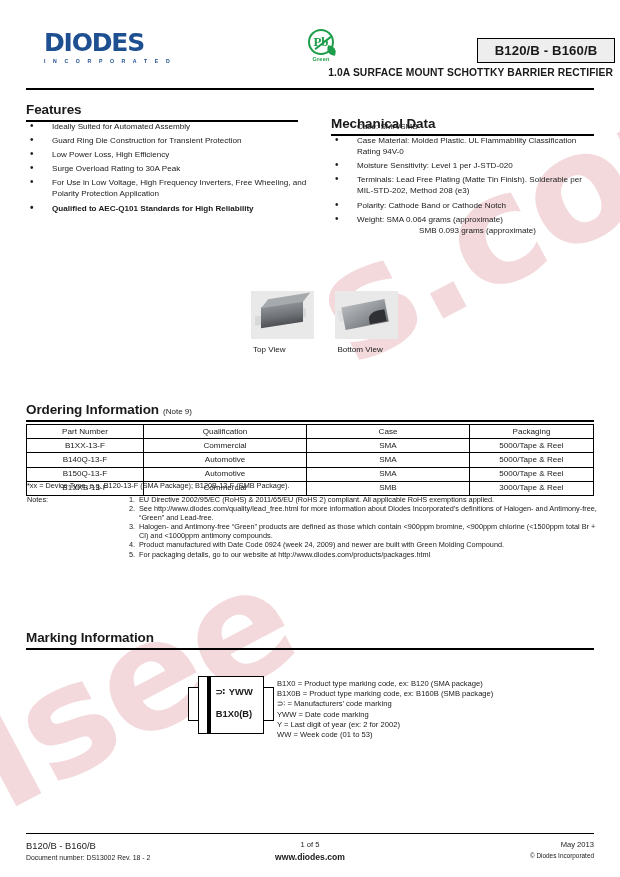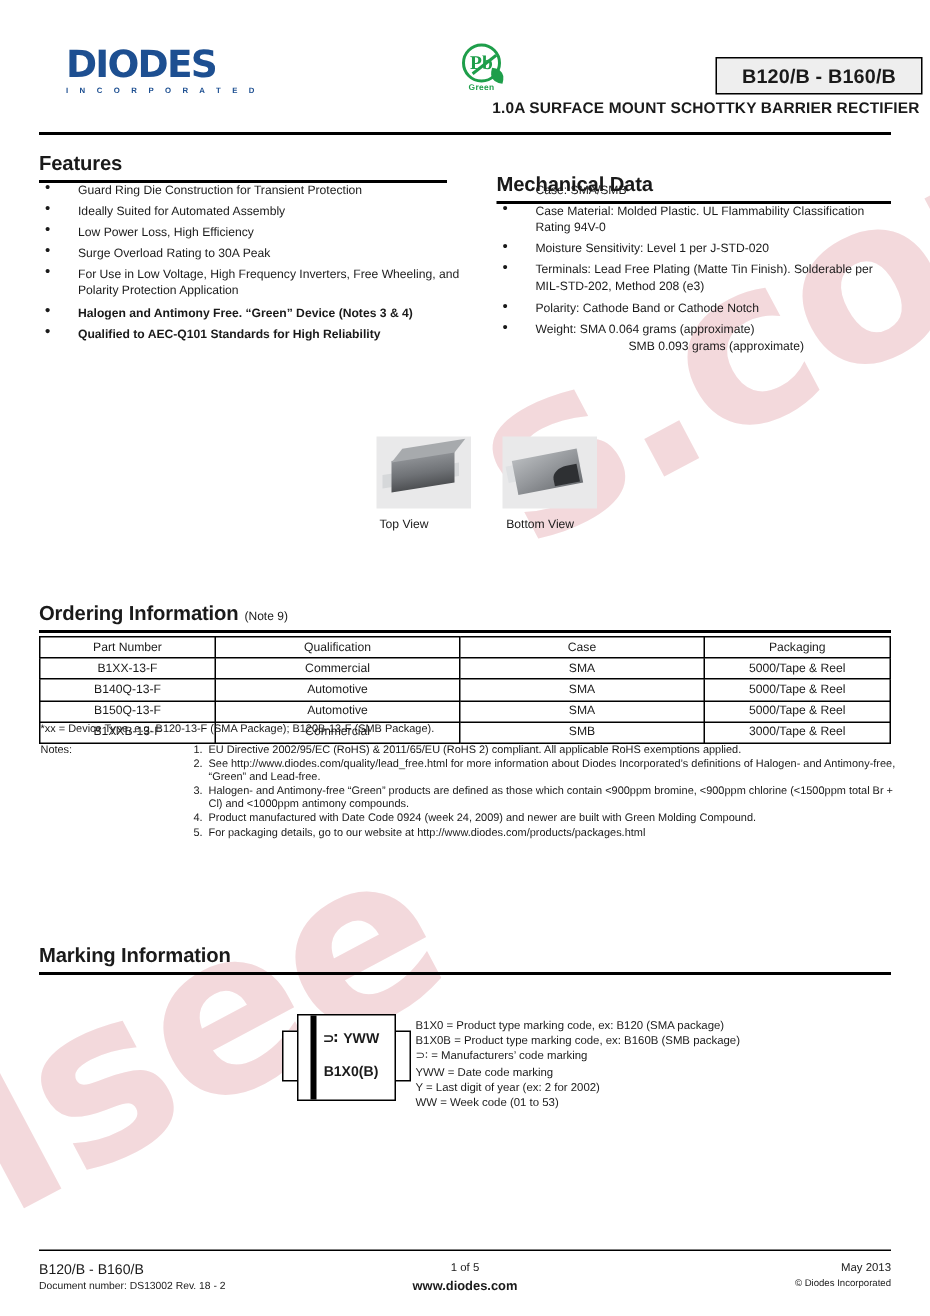--- a/index.html
+++ b/index.html
@@ -463,26 +463,25 @@
       </div>
 
       <div class="subtitle">1.0A SURFACE MOUNT SCHOTTKY BARRIER RECTIFIER</div>
       <div class="rule-top"></div>
     </div>
 
     <div class="sec-head" style="left:26px; top:100px; width:272px;">
       <h2>Features</h2>
     </div>
     <ul class="blist" id="features-list" style="position:absolute; left:26px; top:121px; width:285px;">
+        <li>Ideally Suited for Automated Assembly</li>
         <li>Guard Ring Die Construction for Transient Protection</li>
-        <li>Ideally Suited for Automated Assembly</li>
         <li>Low Power Loss, High Efficiency</li>
         <li>Surge Overload Rating to 30A Peak</li>
         <li>For Use in Low Voltage, High Frequency Inverters, Free Wheeling, and Polarity Protection Application</li>
-        <li class="bold">Halogen and Antimony Free. “Green” Device (Notes 3 &amp; 4)</li>
         <li class="bold">Qualified to AEC-Q101 Standards for High Reliability</li>
       </ul>
 
     <div class="sec-head" style="left:331px; top:114px; width:263px;">
       <h2>Mechanical Data</h2>
     </div>
     <ul class="blist" id="mech-list" style="position:absolute; left:331px; top:121px; width:268px;">
         <li>Case: SMA/SMB</li>
         <li>Case Material: Molded Plastic.  UL Flammability Classification Rating 94V-0</li>
         <li>Moisture Sensitivity:  Level 1 per J-STD-020</li>

